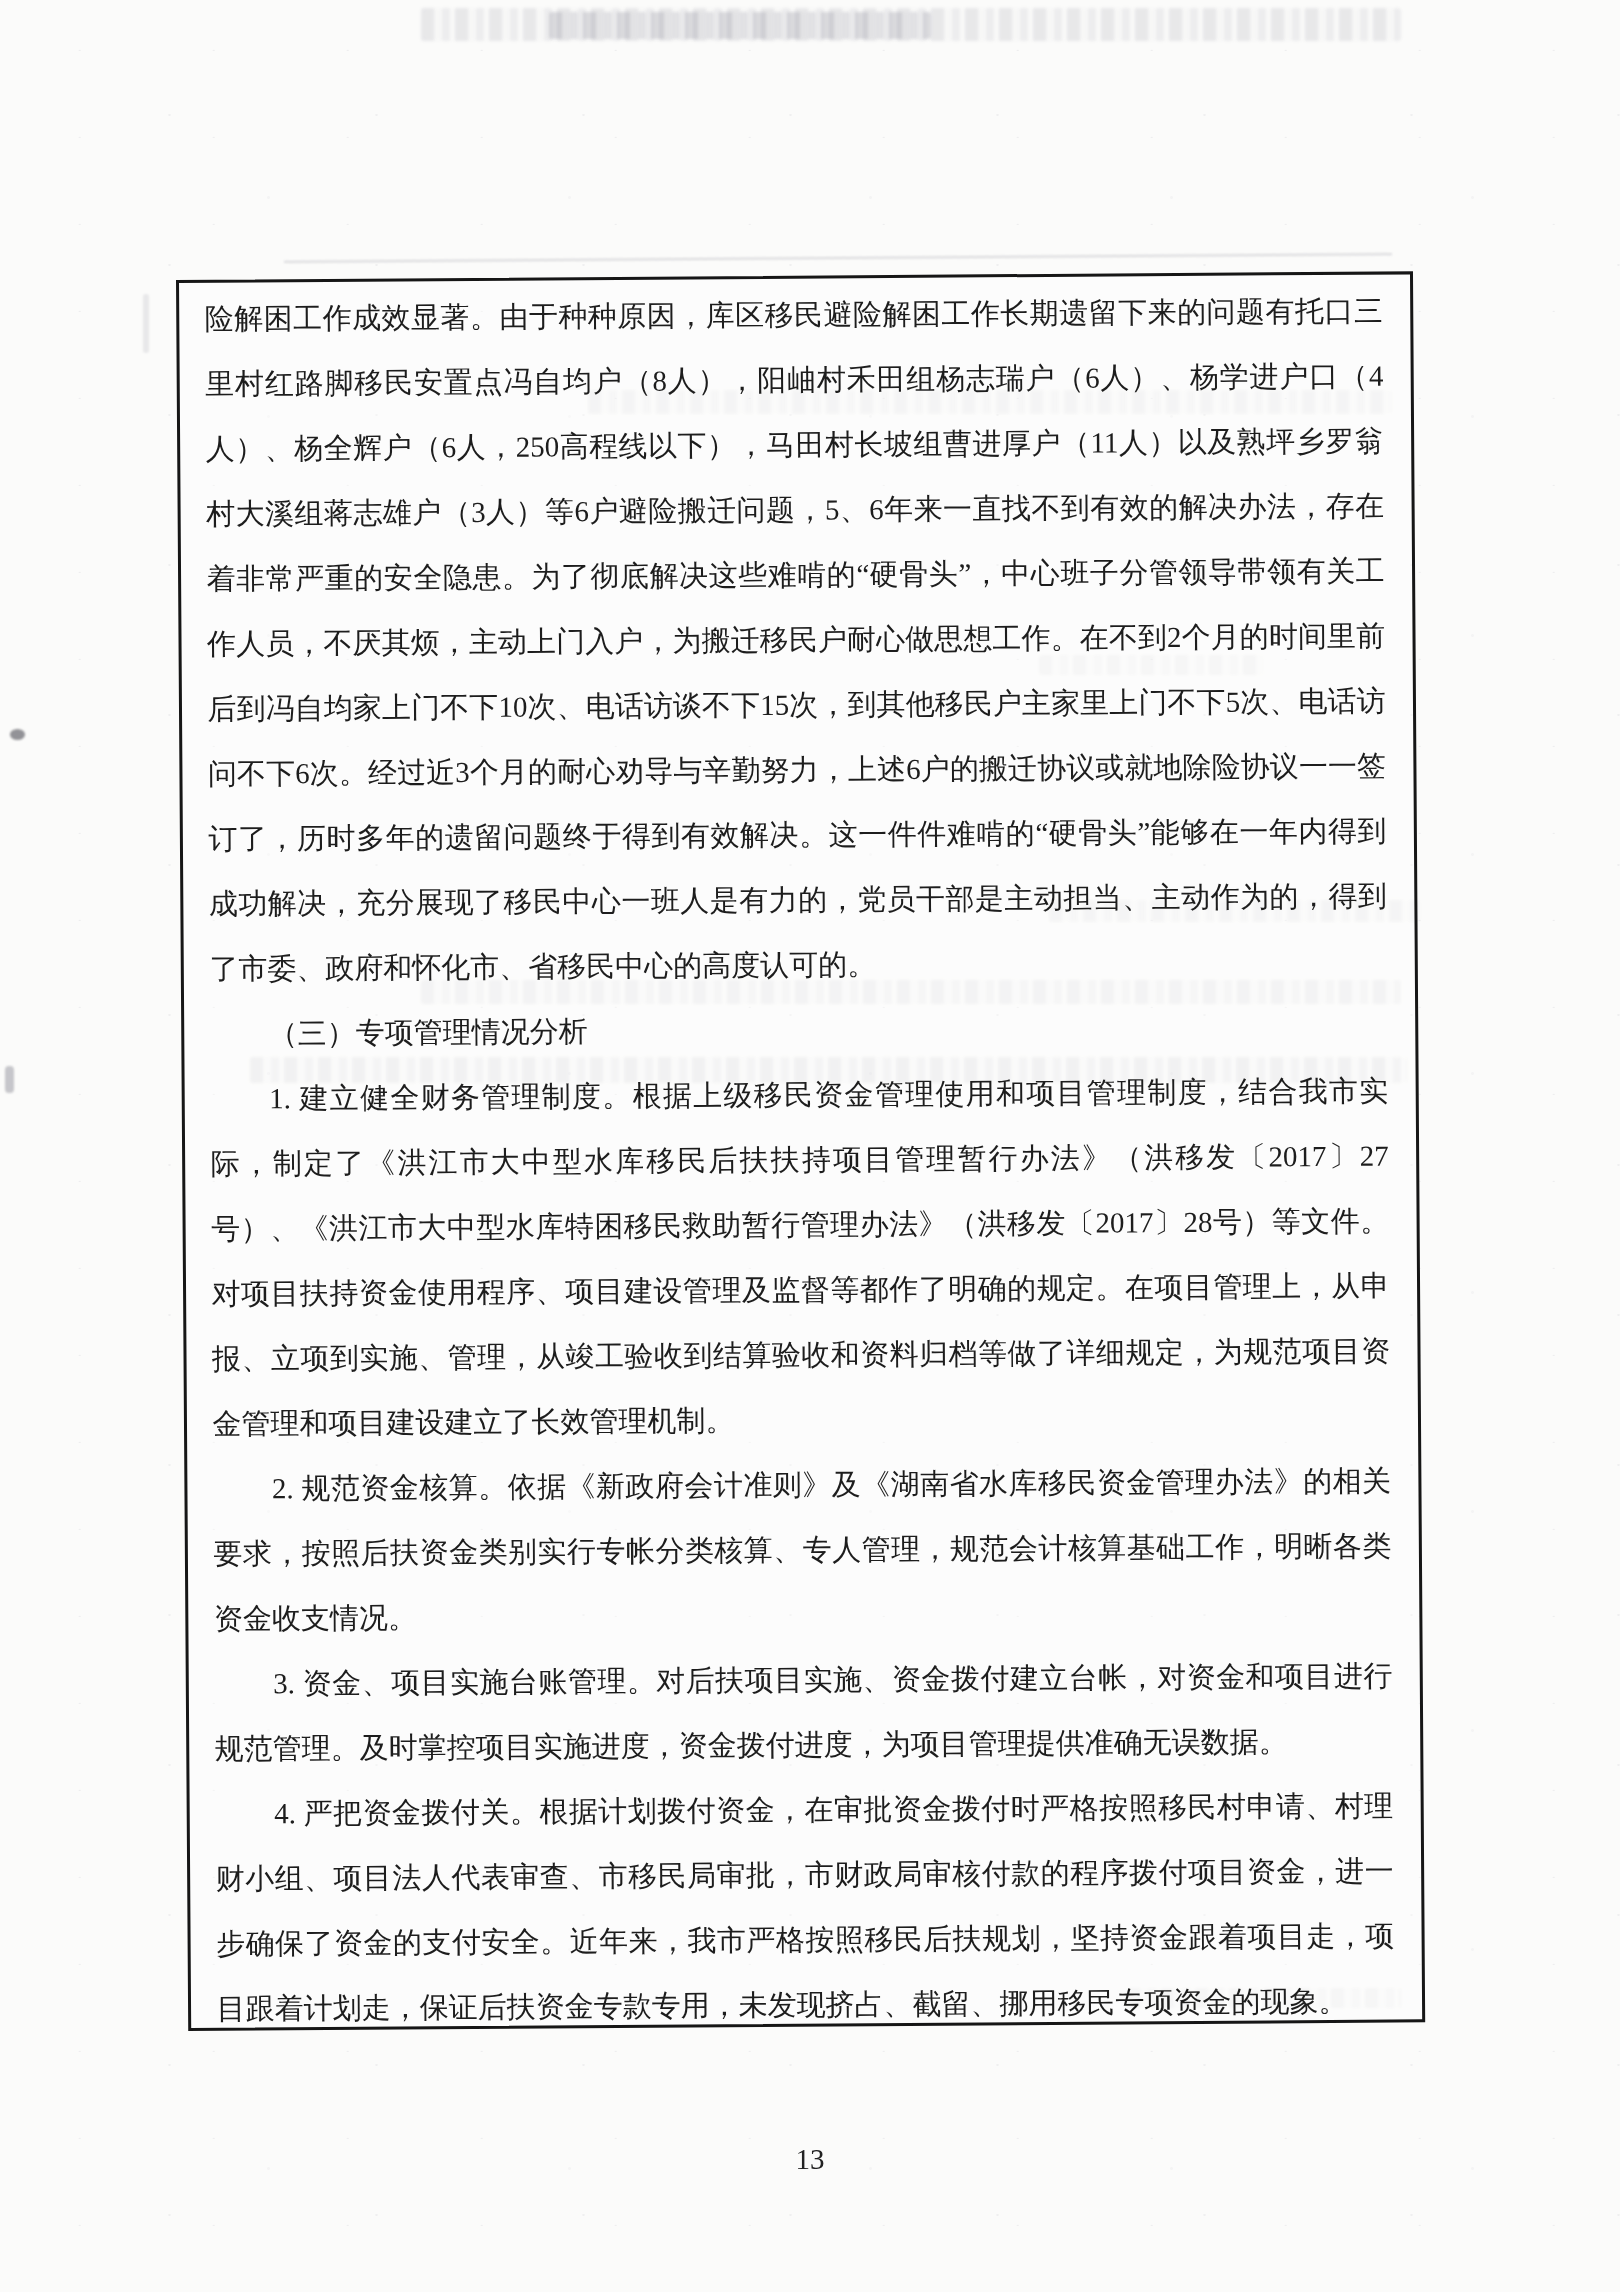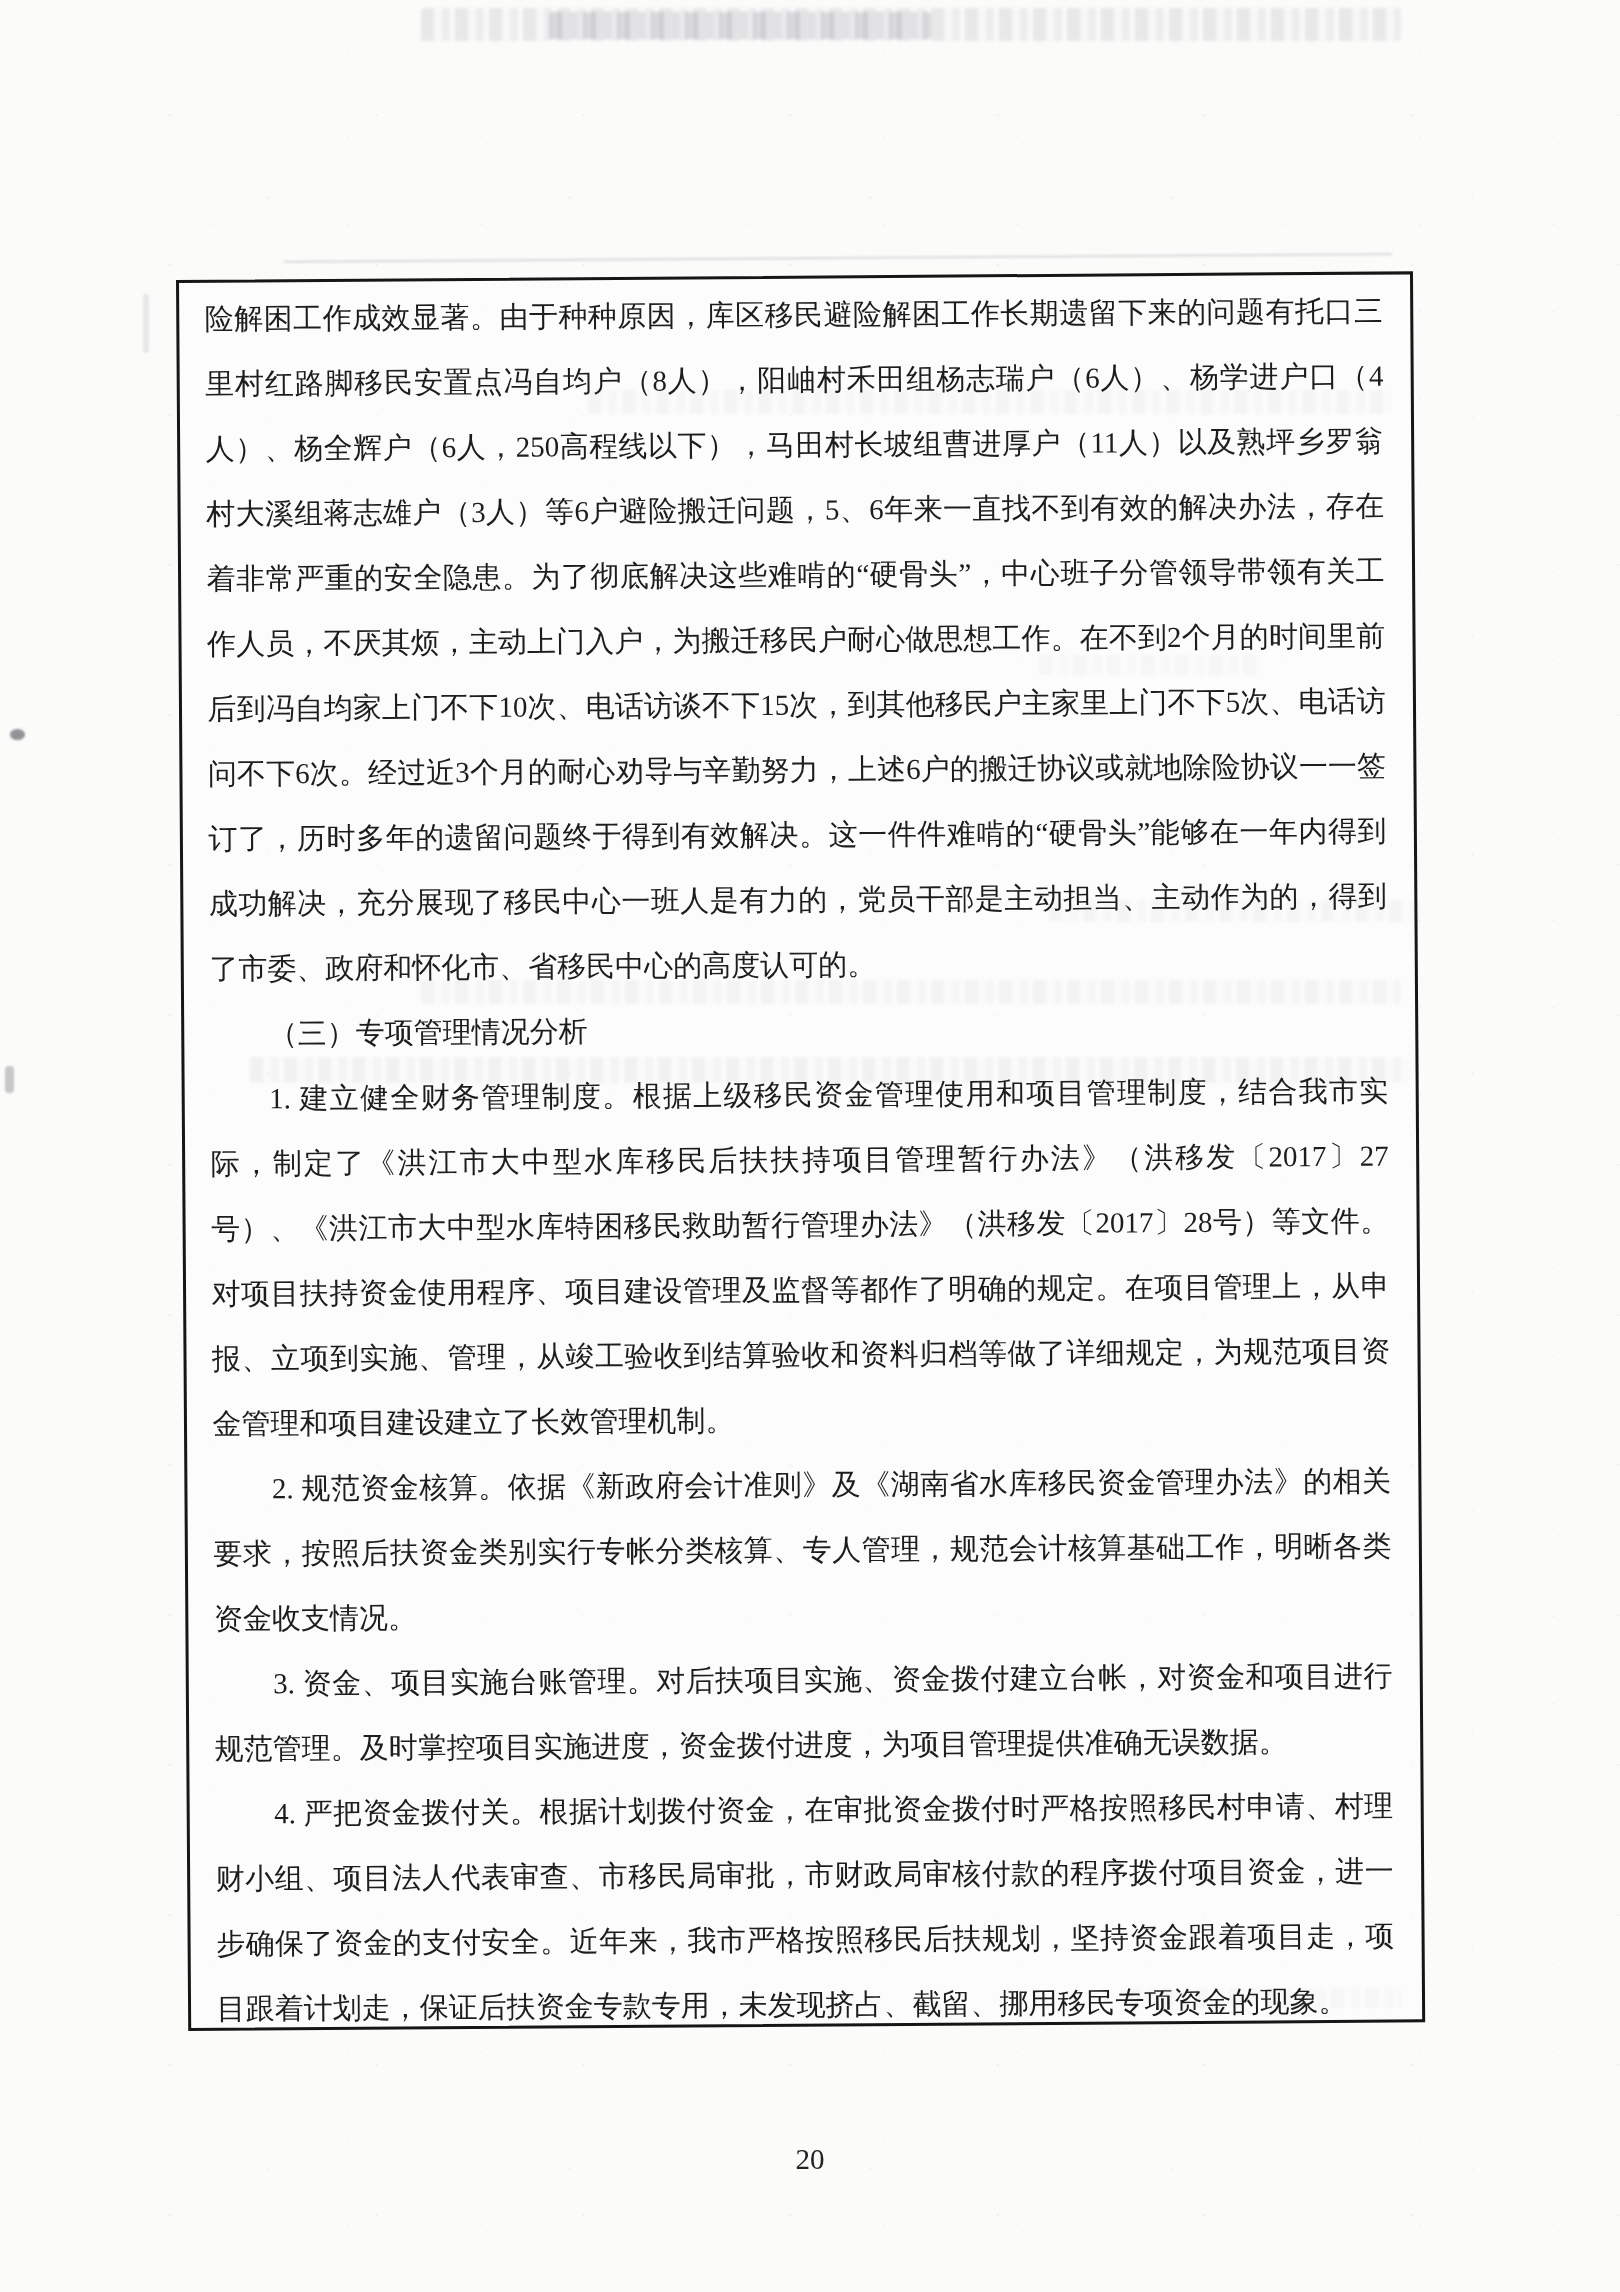--- a/index.html
+++ b/index.html
@@ -98,16 +98,16 @@
 
   <div class="text-box">
     <p class="para">险解困工作成效显著。由于种种原因，库区移民避险解困工作长期遗留下来的问题有托口三里村红路脚移民安置点冯自均户（8人），阳岫村禾田组杨志瑞户（6人）、杨学进户口（4人）、杨全辉户（6人，250高程线以下），马田村长坡组曹进厚户（11人）以及熟坪乡罗翁村大溪组蒋志雄户（3人）等6户避险搬迁问题，5、6年来一直找不到有效的解决办法，存在着非常严重的安全隐患。为了彻底解决这些难啃的“硬骨头”，中心班子分管领导带领有关工作人员，不厌其烦，主动上门入户，为搬迁移民户耐心做思想工作。在不到2个月的时间里前后到冯自均家上门不下10次、电话访谈不下15次，到其他移民户主家里上门不下5次、电话访问不下6次。经过近3个月的耐心劝导与辛勤努力，上述6户的搬迁协议或就地除险协议一一签订了，历时多年的遗留问题终于得到有效解决。这一件件难啃的“硬骨头”能够在一年内得到成功解决，充分展现了移民中心一班人是有力的，党员干部是主动担当、主动作为的，得到了市委、政府和怀化市、省移民中心的高度认可的。</p>
     <p class="para indent">（三）专项管理情况分析</p>
     <p class="para indent">1. 建立健全财务管理制度。根据上级移民资金管理使用和项目管理制度，结合我市实际，制定了《洪江市大中型水库移民后扶扶持项目管理暂行办法》（洪移发〔2017〕27号）、《洪江市大中型水库特困移民救助暂行管理办法》（洪移发〔2017〕28号）等文件。对项目扶持资金使用程序、项目建设管理及监督等都作了明确的规定。在项目管理上，从申报、立项到实施、管理，从竣工验收到结算验收和资料归档等做了详细规定，为规范项目资金管理和项目建设建立了长效管理机制。</p>
     <p class="para indent">2. 规范资金核算。依据《新政府会计准则》及《湖南省水库移民资金管理办法》的相关要求，按照后扶资金类别实行专帐分类核算、专人管理，规范会计核算基础工作，明晰各类资金收支情况。</p>
     <p class="para indent">3. 资金、项目实施台账管理。对后扶项目实施、资金拨付建立台帐，对资金和项目进行规范管理。及时掌控项目实施进度，资金拨付进度，为项目管理提供准确无误数据。</p>
     <p class="para indent">4. 严把资金拨付关。根据计划拨付资金，在审批资金拨付时严格按照移民村申请、村理财小组、项目法人代表审查、市移民局审批，市财政局审核付款的程序拨付项目资金，进一步确保了资金的支付安全。近年来，我市严格按照移民后扶规划，坚持资金跟着项目走，项目跟着计划走，保证后扶资金专款专用，未发现挤占、截留、挪用移民专项资金的现象。</p>
   </div>
 
-  <div class="page-number">20</div>
+  <div class="page-number">13</div>
 
 </div>
 
 
 </body></html>

